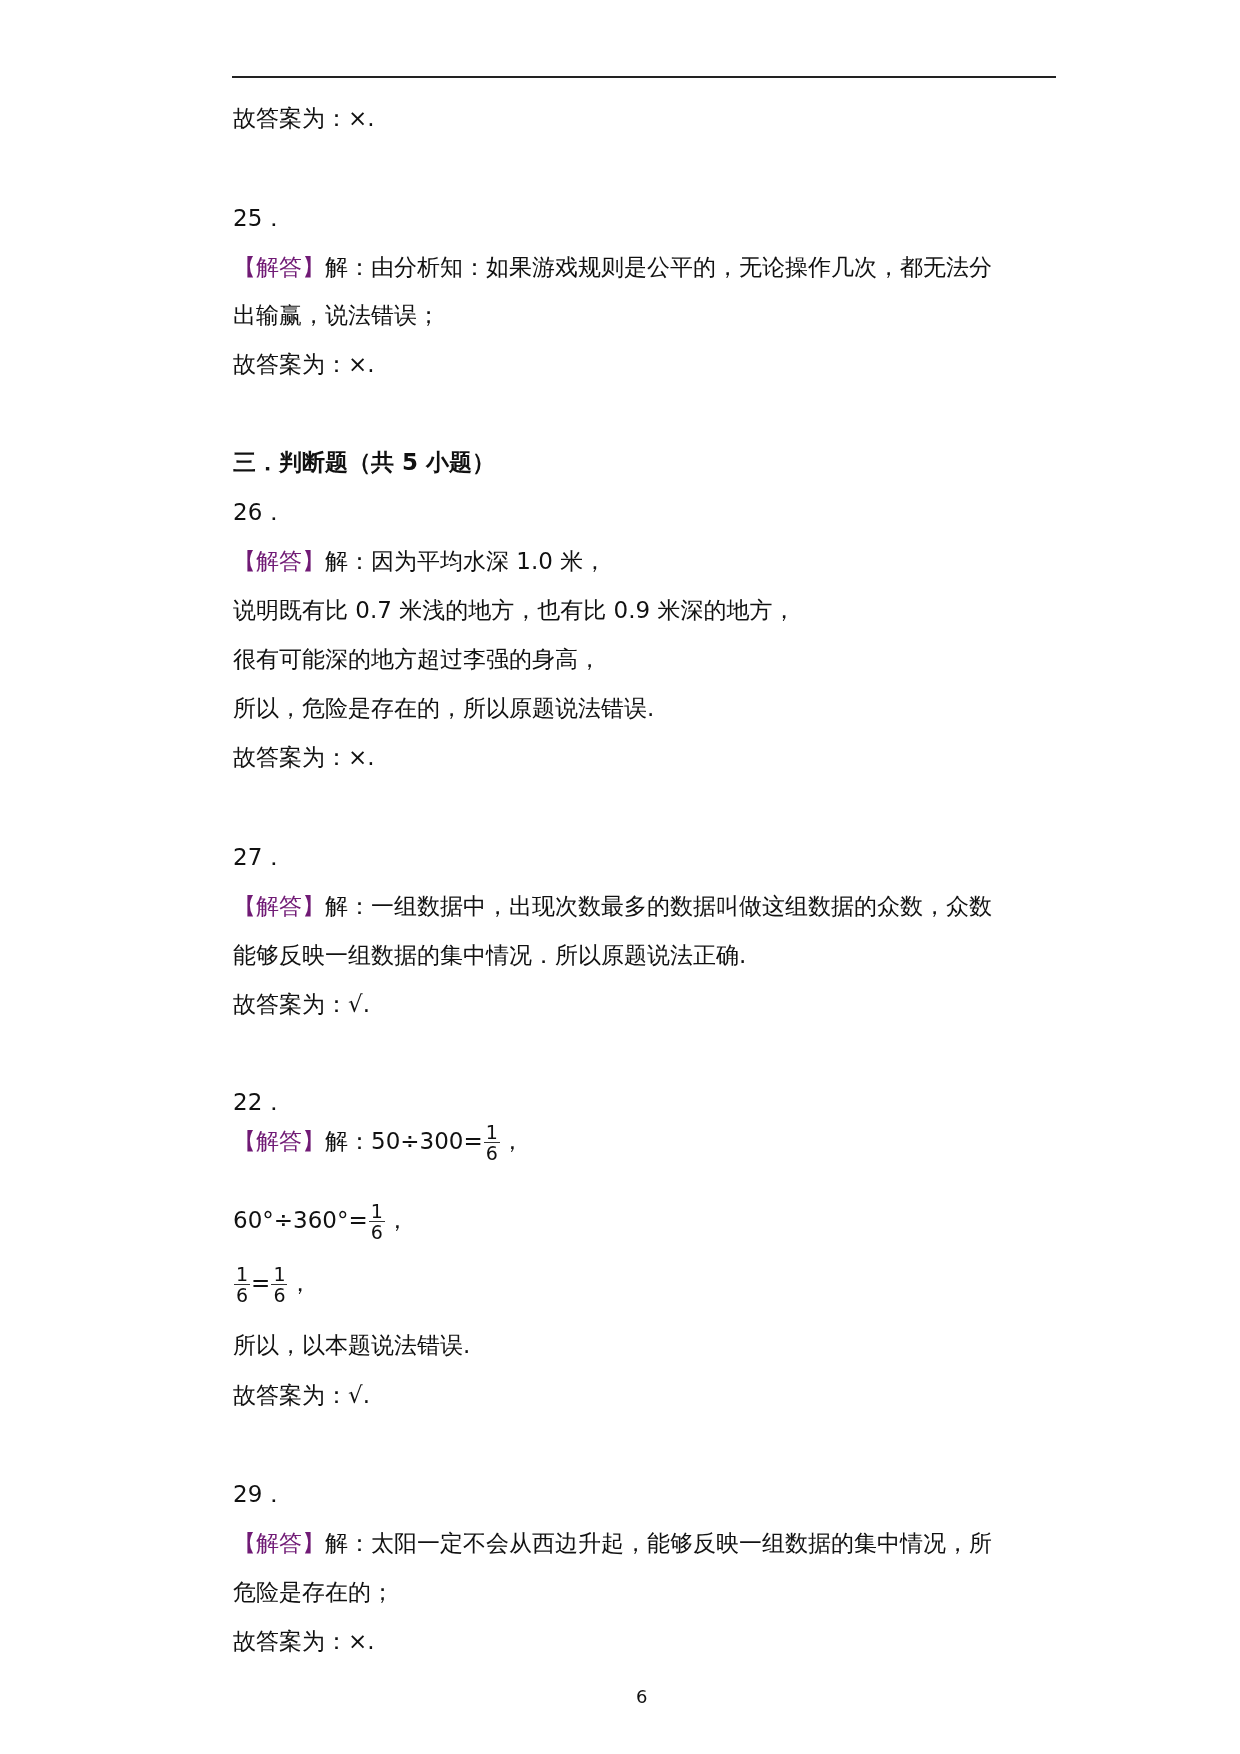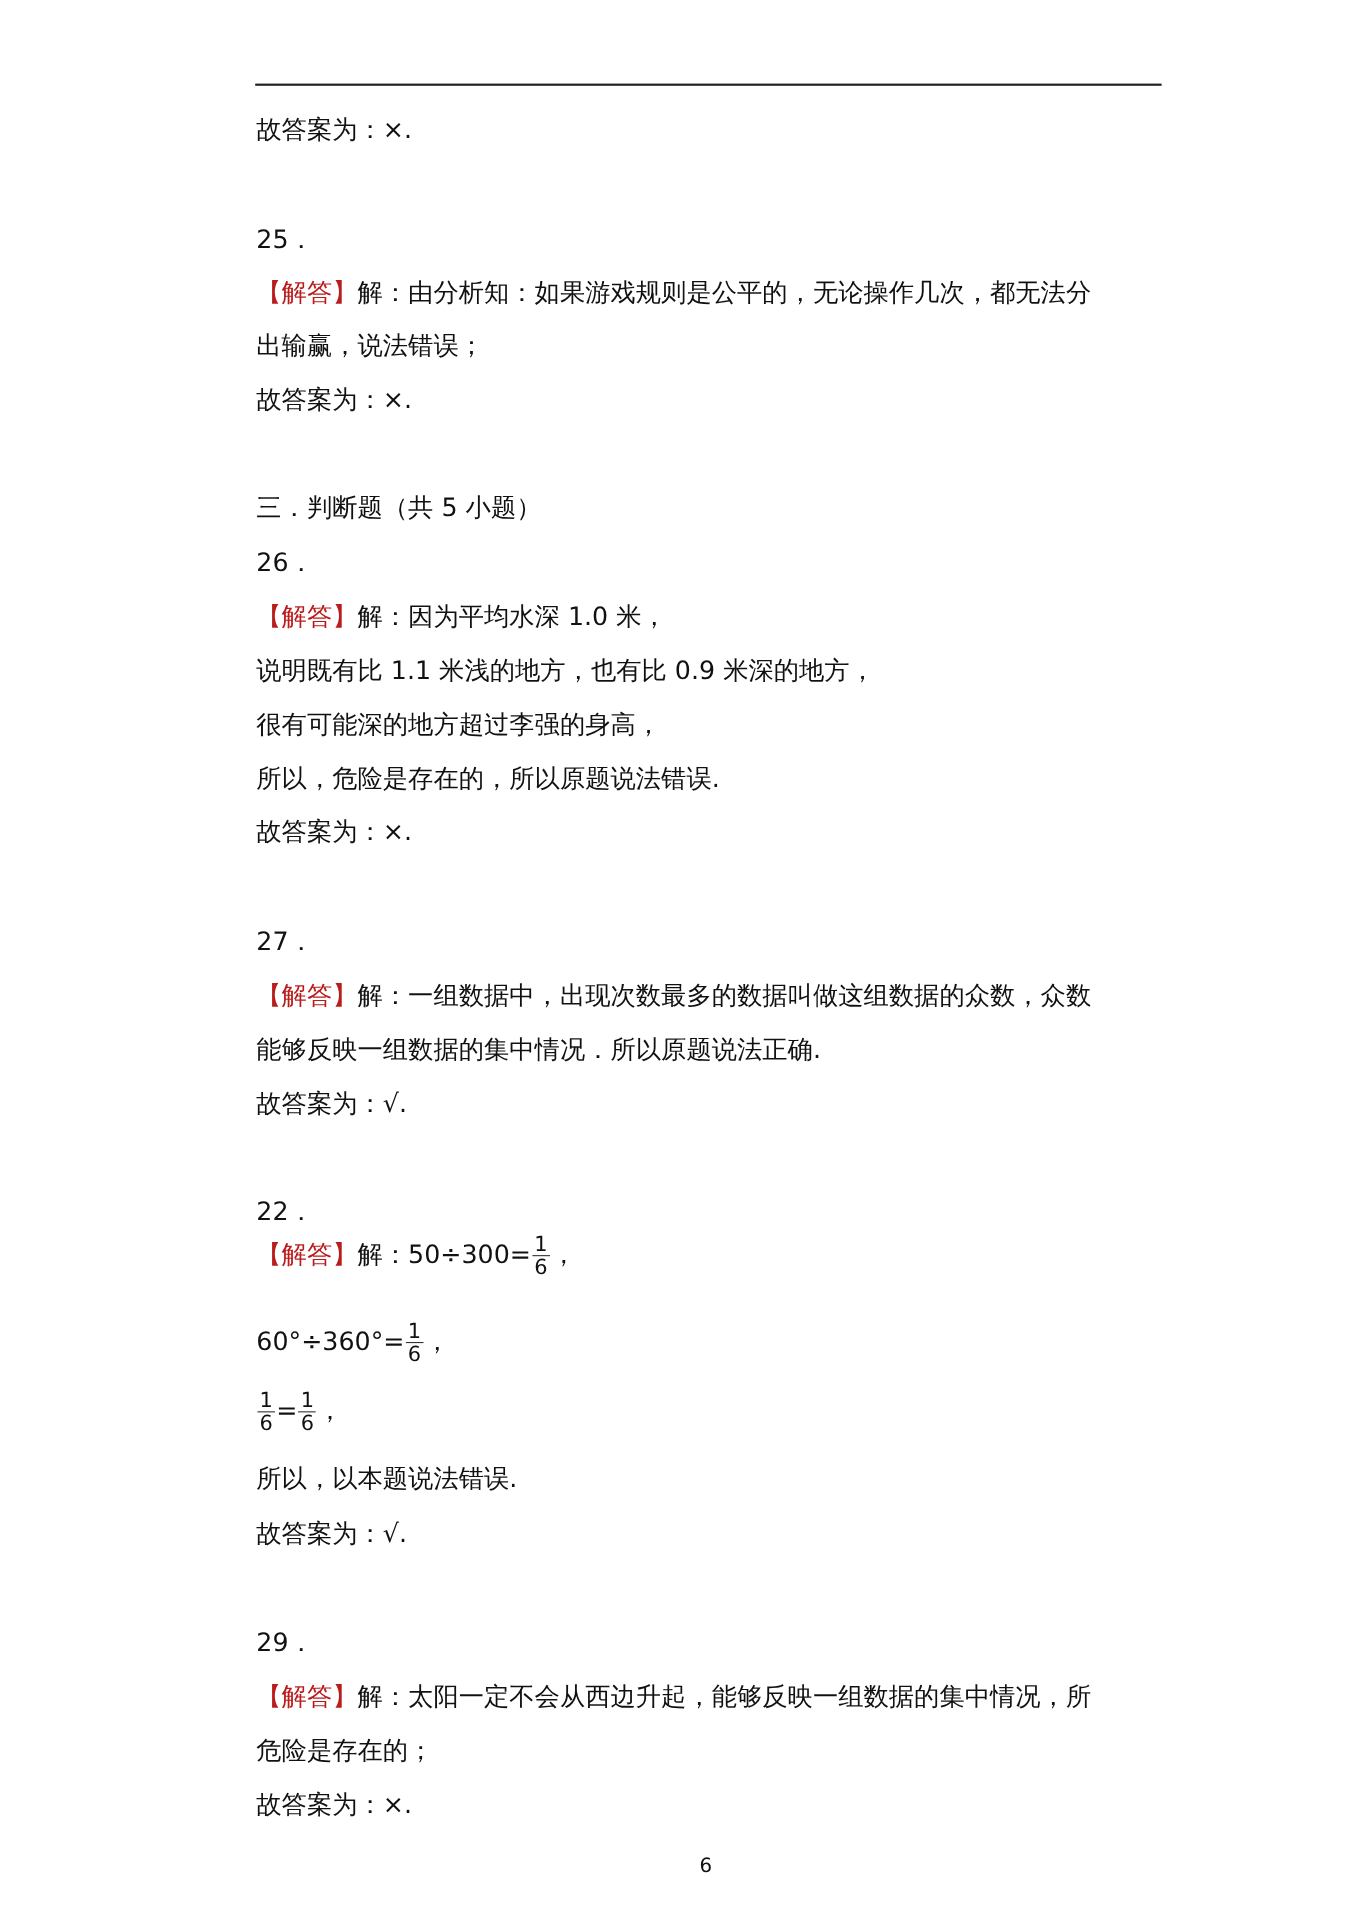--- a/index.html
+++ b/index.html
@@ -1,21 +1,21 @@
 <!DOCTYPE html>
 <html><head>
   <meta charset="utf-8">
   <style>
     html, body { margin: 0; padding: 0; background: #ffffff; }
     body { width: 1240px; height: 1754px; position: relative; overflow: hidden;
       font-family: "DejaVu Sans", "Liberation Sans", sans-serif; color: #111; }
     .rule { position: absolute; left: 232px; top: 76px; width: 824px; height: 2px; background: #222; }
     .line { position: absolute; left: 233px; font-size: 23px; line-height: 30px; white-space: nowrap; }
-    .tag { color: #b91c1c; }
-    .bold { font-weight: normal; }
+    .tag { color: #701a75; }
+    .bold { font-weight: bold; }
     .frac { display: inline-block; vertical-align: middle; text-align: center; font-size: 19px; line-height: 20px; margin: 0 1px; }
     .frac .num { display: block; border-bottom: 1px solid #333; padding: 0 2px; }
     .frac .den { display: block; padding: 0 2px; }
     .pagenum { position: absolute; left: 636px; top: 1686px; font-size: 18px; }
   </style>
 </head>
 <body>
 
 <div class="rule"></div>
 
@@ -23,21 +23,21 @@
 
 <div class="line" style="top:203px">25．</div>
 <div class="line" style="top:252px"><span class="tag">【解答】</span><span>解：由分析知：如果游戏规则是公平的，无论操作几次，都无法分</span></div>
 <div class="line" style="top:300px">出输赢，说法错误；</div>
 <div class="line" style="top:349px">故答案为：×.</div>
 
 <div class="line bold" style="top:447px">三．判断题（共 5 小题）</div>
 
 <div class="line" style="top:497px">26．</div>
 <div class="line" style="top:546px"><span class="tag">【解答】</span><span>解：因为平均水深 1.0 米，</span></div>
-<div class="line" style="top:595px">说明既有比 1.1 米浅的地方，也有比 0.9 米深的地方，</div>
+<div class="line" style="top:595px">说明既有比 0.7 米浅的地方，也有比 0.9 米深的地方，</div>
 <div class="line" style="top:644px">很有可能深的地方超过李强的身高，</div>
 <div class="line" style="top:693px">所以，危险是存在的，所以原题说法错误.</div>
 <div class="line" style="top:742px">故答案为：×.</div>
 
 <div class="line" style="top:842px">27．</div>
 <div class="line" style="top:891px"><span class="tag">【解答】</span><span>解：一组数据中，出现次数最多的数据叫做这组数据的众数，众数</span></div>
 <div class="line" style="top:940px">能够反映一组数据的集中情况．所以原题说法正确.</div>
 <div class="line" style="top:989px">故答案为：√.</div>
 
 <div class="line" style="top:1087px">22．</div>

